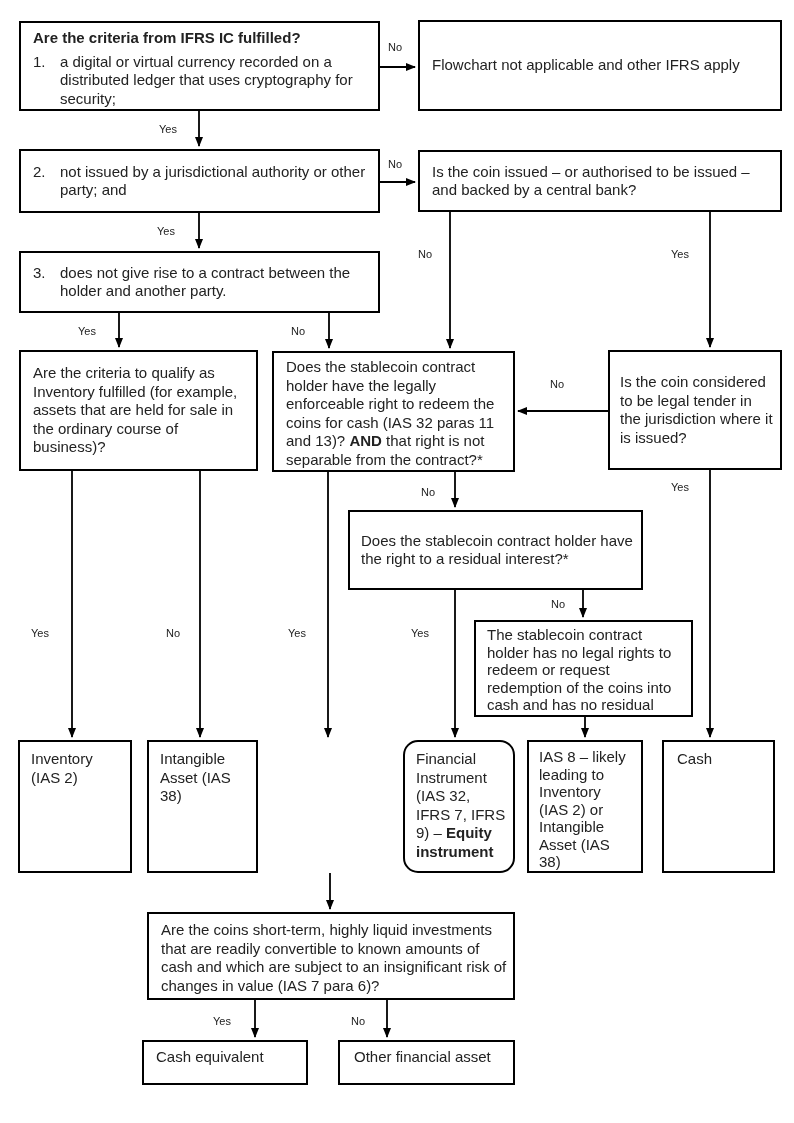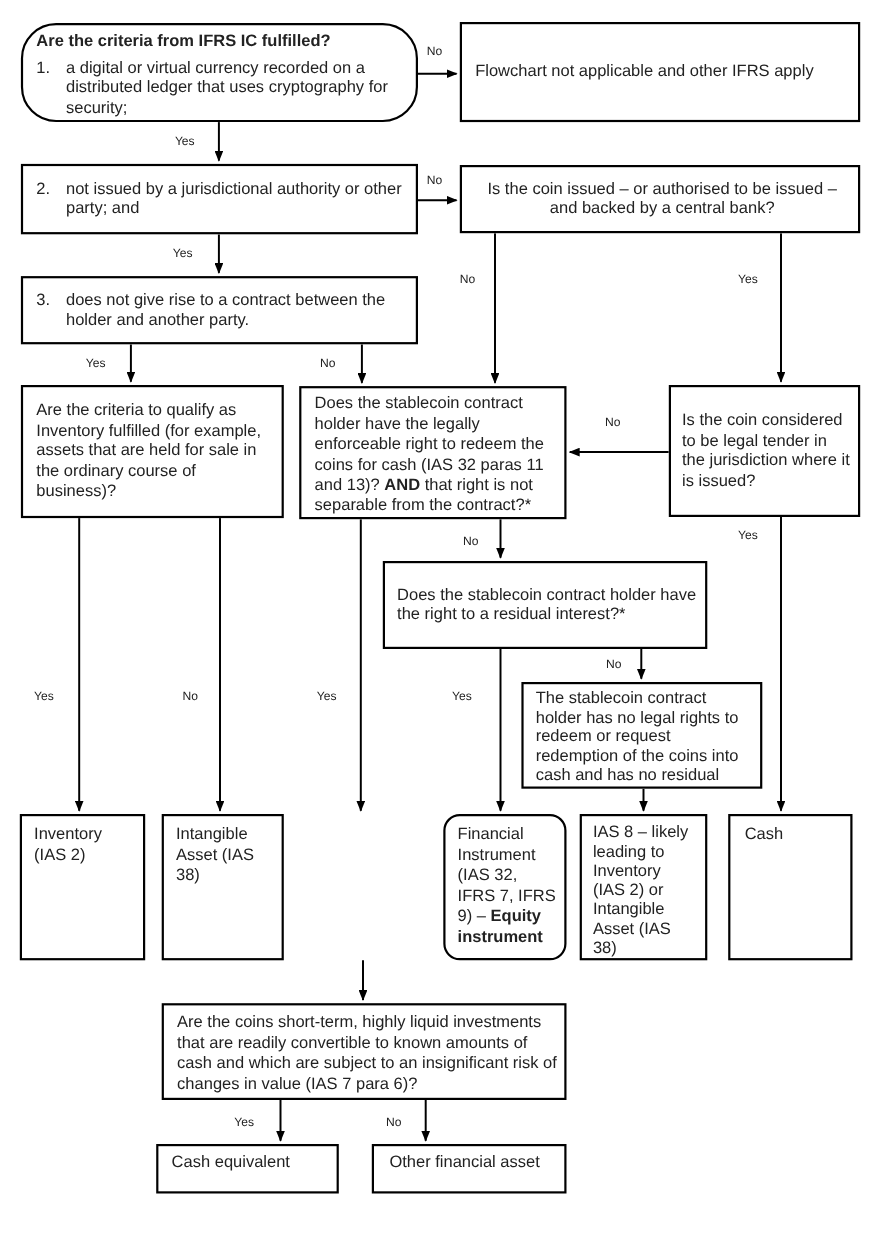--- a/index.html
+++ b/index.html
@@ -58,40 +58,40 @@
     <line x1="585" y1="717" x2="585" y2="737" marker-end="url(#ah)"></line>
     <line x1="72" y1="471" x2="72" y2="737" marker-end="url(#ah)"></line>
     <line x1="200" y1="471" x2="200" y2="737" marker-end="url(#ah)"></line>
     <line x1="328" y1="472" x2="328" y2="737" marker-end="url(#ah)"></line>
     <line x1="710" y1="470" x2="710" y2="737" marker-end="url(#ah)"></line>
     <line x1="330" y1="873" x2="330" y2="909" marker-end="url(#ah)"></line>
     <line x1="255" y1="1000" x2="255" y2="1037" marker-end="url(#ah)"></line>
     <line x1="387" y1="1000" x2="387" y2="1037" marker-end="url(#ah)"></line>
   </svg>
 
-  <div class="box" style="left:19px; top:21px; width:361px; height:90px; padding:6px 8px 4px 12px;border-radius:32px;">
+  <div class="box" style="left:19px; top:21px; width:361px; height:90px; padding:6px 8px 4px 12px;">
     <div class="box-title">Are the criteria from IFRS IC fulfilled?</div>
     <div class="list-item">
       <span class="num">1.</span>
       <span class="itext">a digital or virtual currency recorded on a distributed ledger that uses cryptography for security;</span>
     </div>
   </div>
 
   <div class="box v-center" style="left:418px; top:20px; width:364px; height:91px; padding:4px 8px 4px 12px;">
     <div>Flowchart not applicable and other IFRS apply</div>
   </div>
 
   <div class="box v-center" style="left:19px; top:149px; width:361px; height:64px; padding:4px 8px 4px 12px;">
     <div class="list-item" style="margin-top:0;">
       <span class="num">2.</span>
       <span class="itext">not issued by a jurisdictional authority or other party; and</span>
     </div>
   </div>
 
-  <div class="box v-center" style="left:418px; top:150px; width:364px; height:62px; padding:4px 8px 4px 12px;text-align:center;">
+  <div class="box v-center" style="left:418px; top:150px; width:364px; height:62px; padding:4px 8px 4px 12px;">
     <div>Is the coin issued – or authorised to be issued – and backed by a central bank?</div>
   </div>
 
   <div class="box v-center" style="left:19px; top:251px; width:361px; height:62px; padding:4px 8px 4px 12px;">
     <div class="list-item" style="margin-top:0;">
       <span class="num">3.</span>
       <span class="itext">does not give rise to a contract between the holder and another party.</span>
     </div>
   </div>
 

